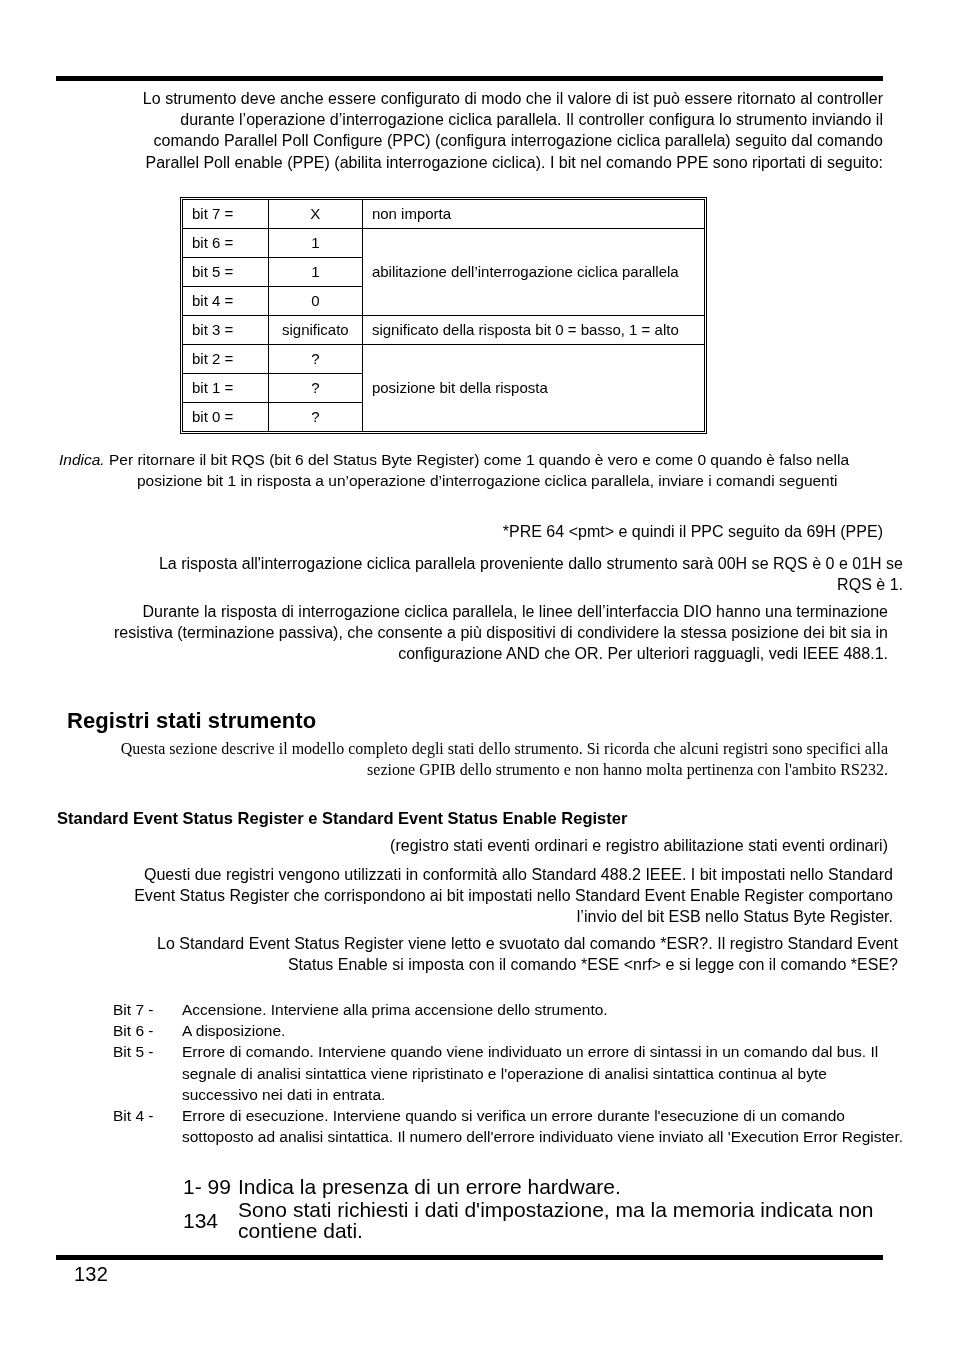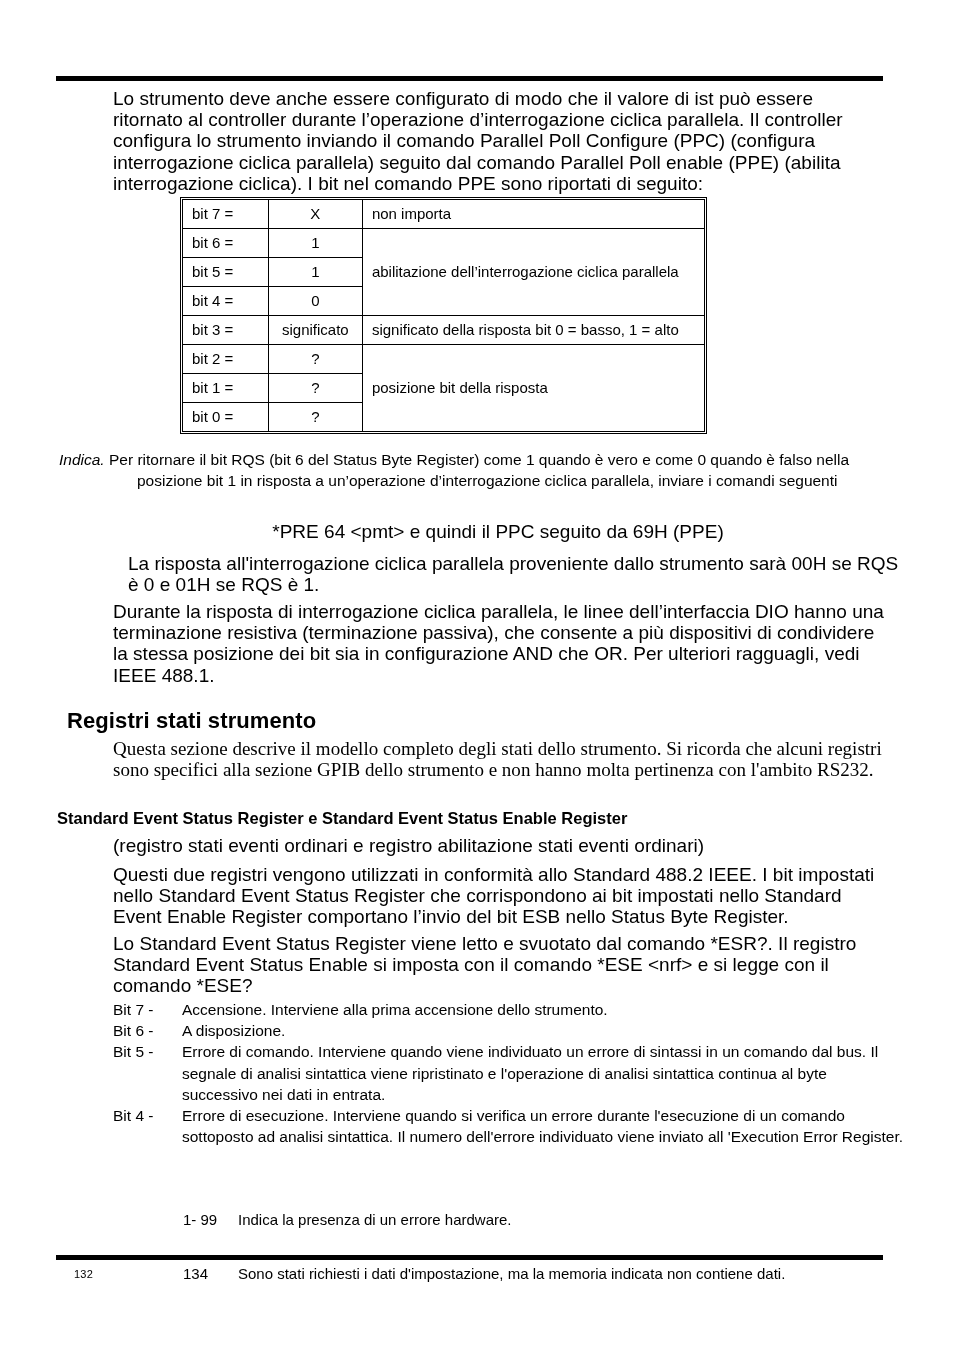--- a/index.html
+++ b/index.html
@@ -31,30 +31,31 @@
     height: 5px;
     background: #000000;
   }
   .rule-top { top: 76px; }
   .rule-bottom { top: 1255px; }
 
   .page-number {
     position: absolute;
     left: 74px;
     top: 1264px;
-    font-size: 11px;
+    font-size: 20px;
     line-height: 20px;
     letter-spacing: 0.2px;
   }
 
   p.body {
     margin: 0;
-    font-size: 19px;
+    font-size: 16px;
     line-height: 21.2px;
     letter-spacing: 0.01px;
+    text-align: right;
   }
 
   .blk {
     position: absolute;
   }
 
   
   #intro {
     left: 113px;
     top: 88px;
@@ -201,25 +202,24 @@
     flex: 1 1 auto;
   }
 
   #err-list {
     left: 183px;
     top: 1176px;
     width: 720px;
   }
   .err-row {
     display: flex;
-    align-items: flex-start;
-    font-size: 15px;
+    align-items: center;
+    font-size: 21px;
     line-height: 21.2px;
     margin-bottom: 2px;
-    margin-top: 33px;
   }
   .err-code {
     width: 55px;
     flex: 0 0 55px;
   }
   .err-text {
     flex: 1 1 auto;
   }
 </style>
 </head>

